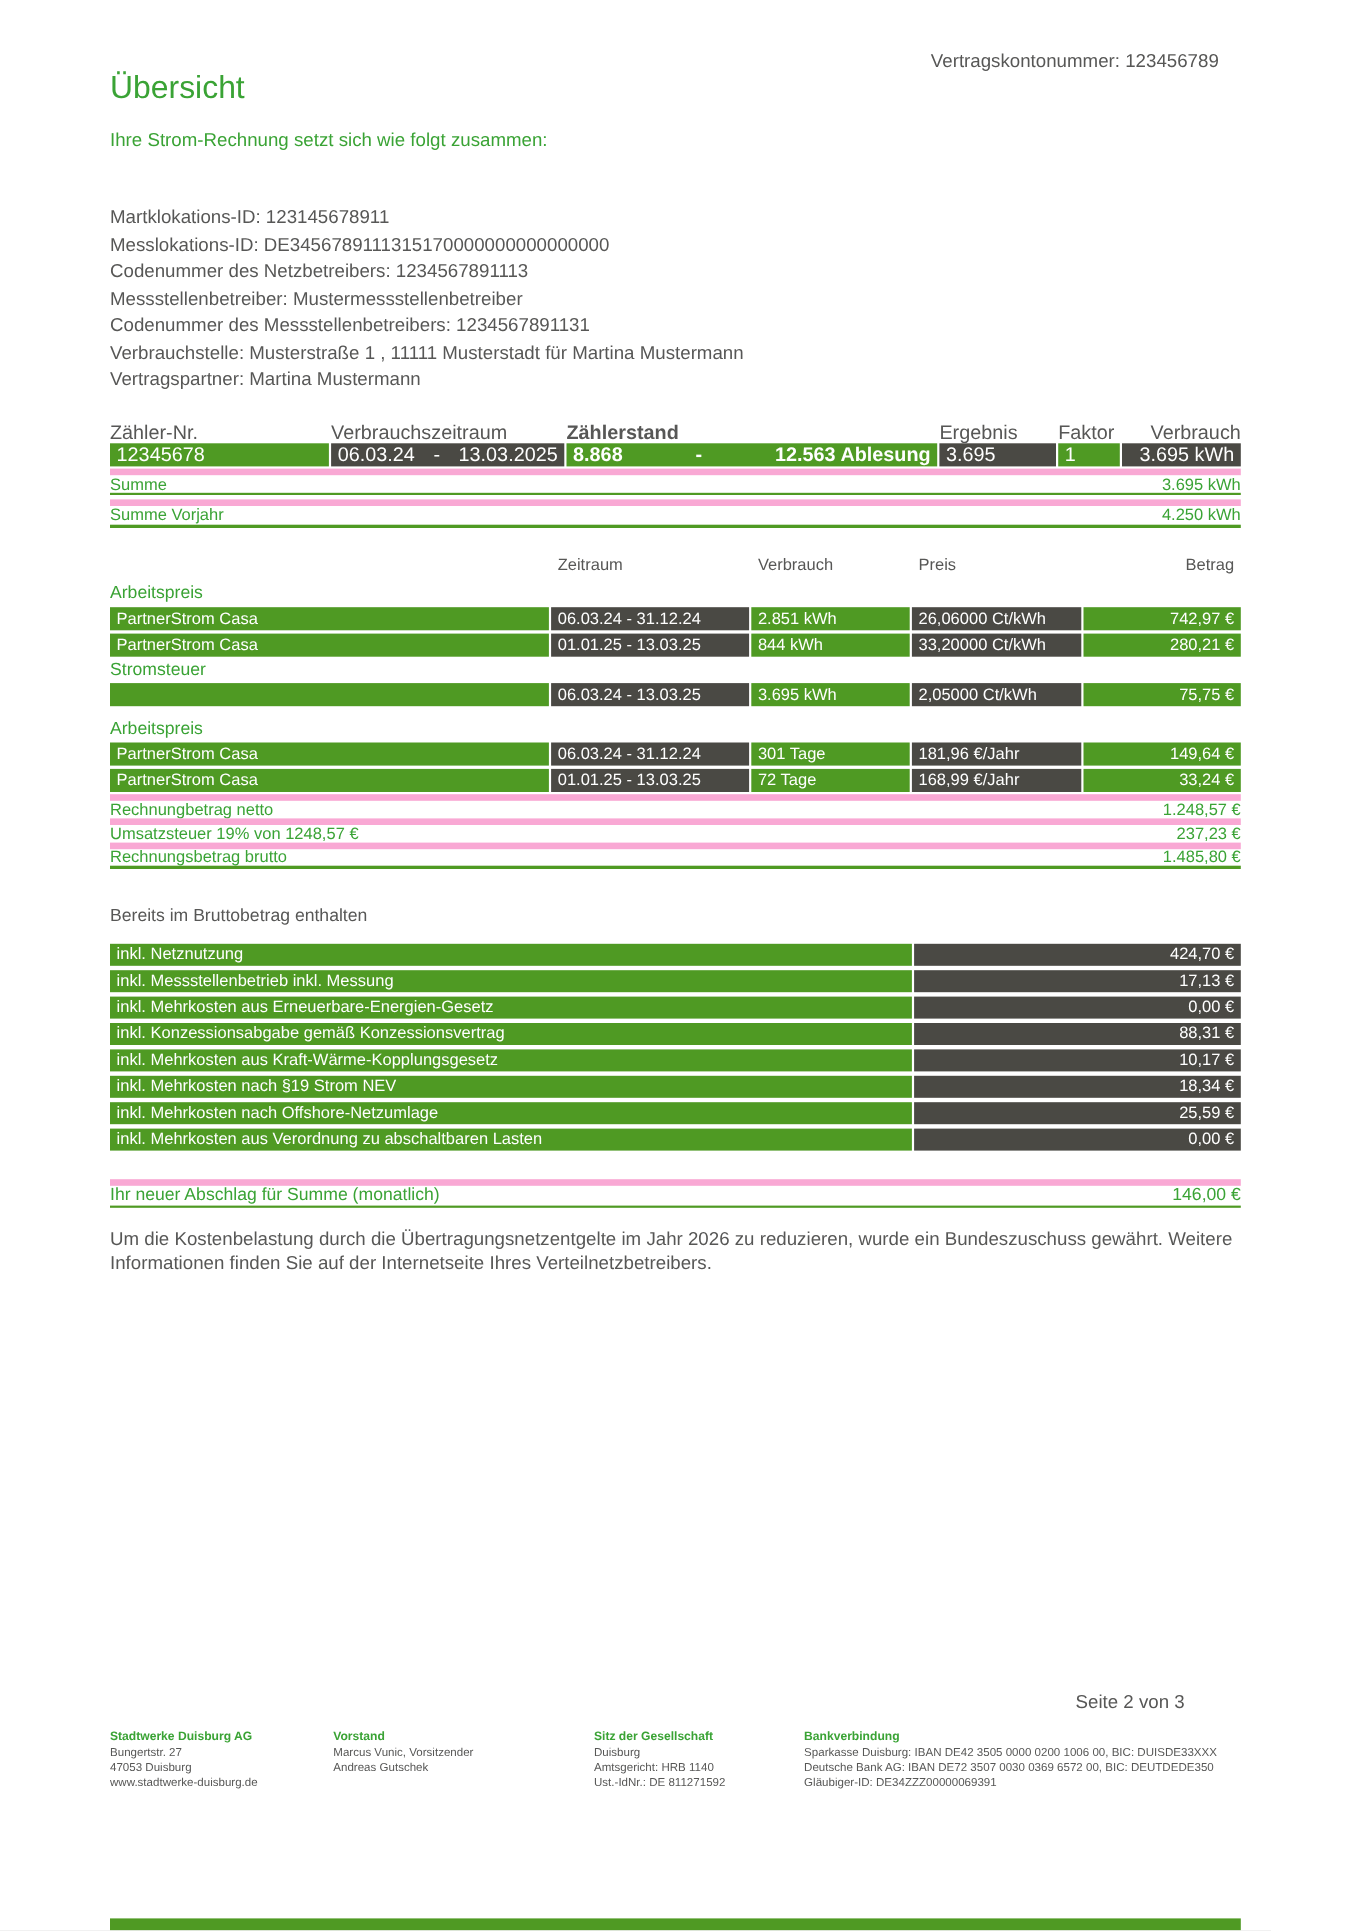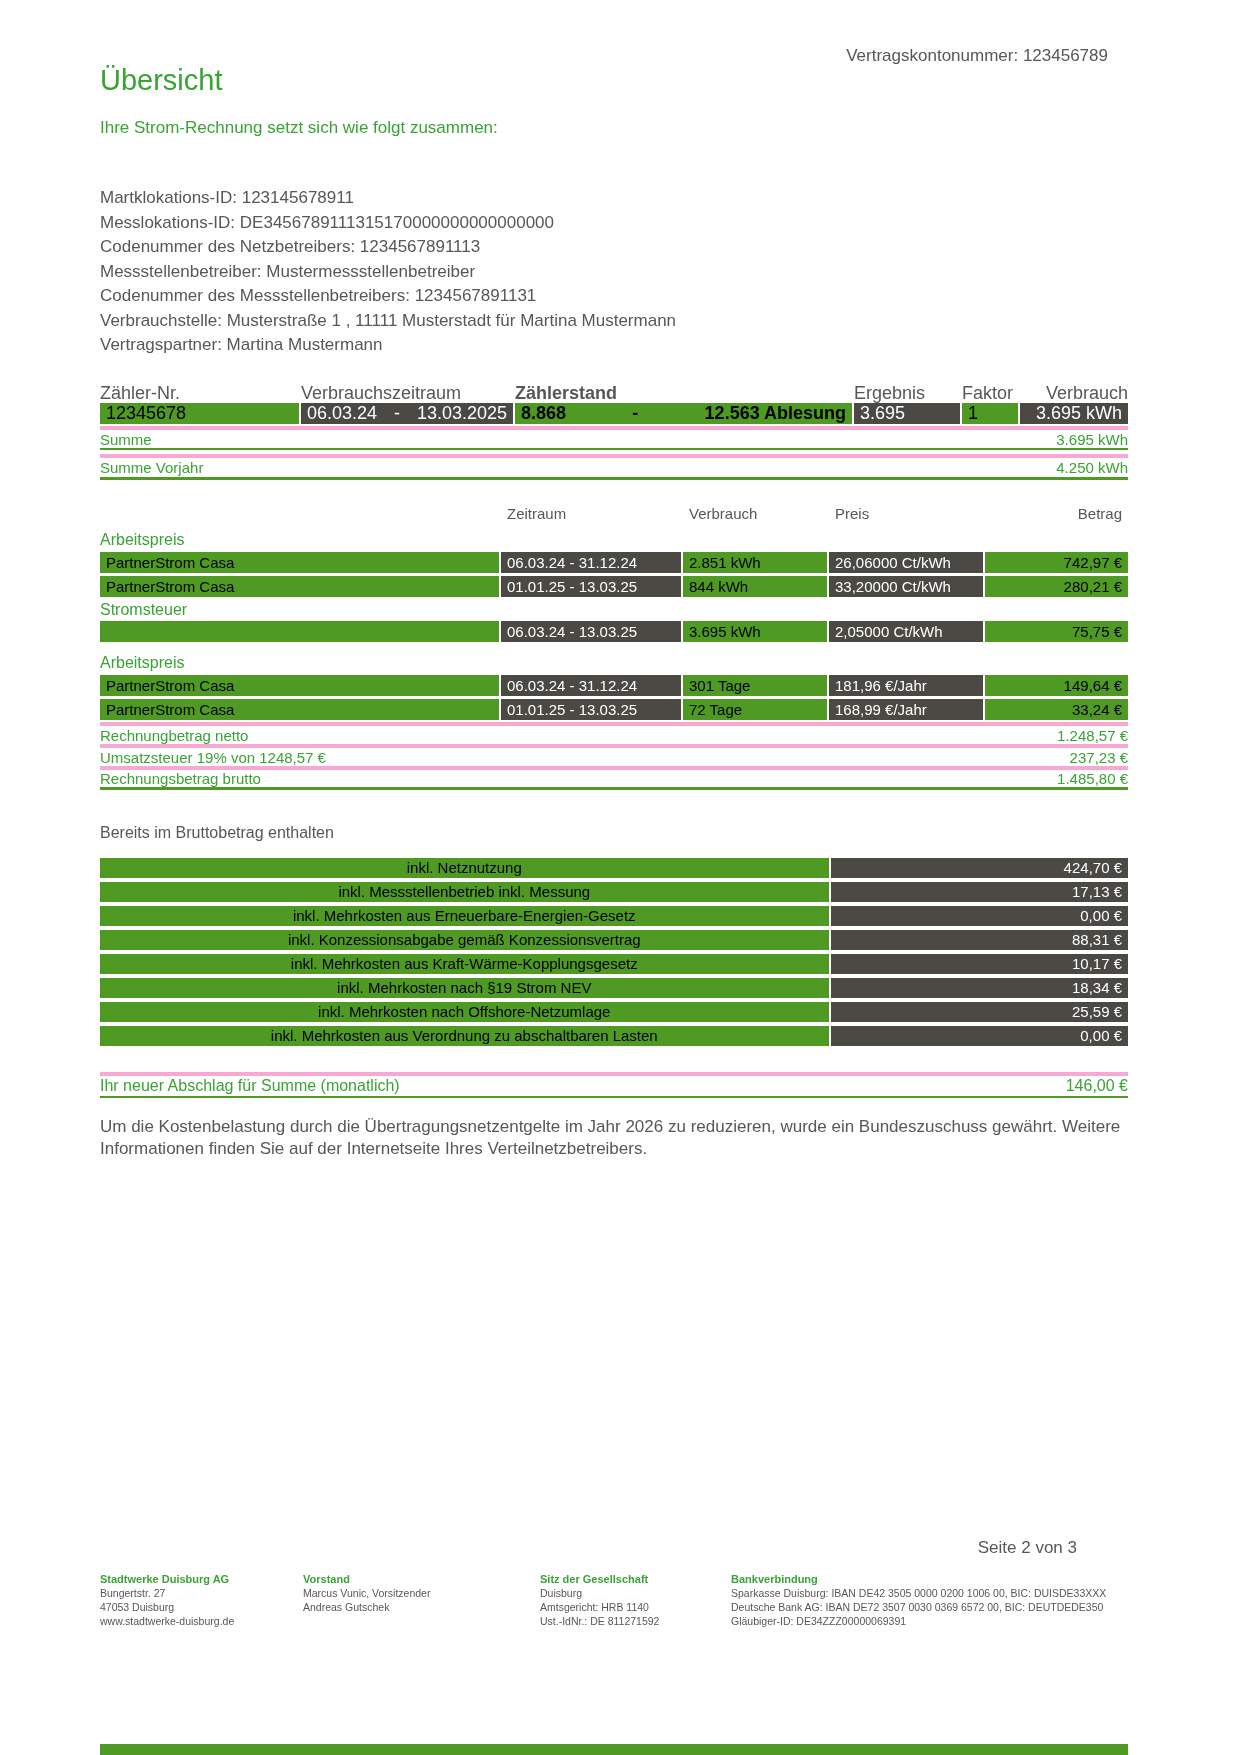--- a/index.html
+++ b/index.html
@@ -14,21 +14,21 @@
   .abs{position:absolute;}
 
   
   .kontonr{top:46px;right:132px;font-size:17px;color:#575756;}
   .title{top:64px;left:100px;font-size:29px;color:#3aa335;}
   .subtitle{top:118px;left:100px;font-size:17px;color:#3aa335;}
   .infoblock{top:186px;left:100px;font-size:17px;line-height:24.5px;color:#575756;white-space:nowrap;}
 
   
   .rowflex{position:absolute;left:100px;width:1028px;display:flex;gap:2px;box-sizing:border-box;}
-  .cellG{background:#4f9a23;color:#000000;}
+  .cellG{background:#4f9a23;color:#ffffff;}
   .cellD{background:#4a4944;color:#fff;}
   .cell{box-sizing:border-box;padding:0 6px;overflow:hidden;white-space:nowrap;}
 
   
   .t1{height:21px;line-height:21px;font-size:18px;}
   .t1 .c1{width:199px;}
   .t1 .c2{width:212px;display:flex;justify-content:space-between;}
   .t1 .c3{width:337px;display:flex;justify-content:space-between;font-weight:bold;}
   .t1 .c4{width:106px;}
   .t1 .c5{width:56px;}
@@ -44,27 +44,27 @@
   .t2 .v{width:144px;}
   .t2 .p{width:154px;}
   .t2 .b{width:143px;text-align:right;}
   .t2h .cell{background:transparent;color:#575756;}
 
   .seclabel{position:absolute;left:100px;font-size:16px;color:#3aa335;line-height:20px;}
 
   
   .sumrow{position:absolute;left:100px;width:1028px;display:flex;justify-content:space-between;
           font-size:15px;color:#3aa335;box-sizing:border-box;align-items:center;}
-  .b-top2{border-top:4px solid #f9a8d4;}
+  .b-top2{border-top:6px solid #f9a8d4;}
   .b-bot2{border-bottom:2px solid #4f9a23;}
   .b-bot3{border-bottom:3px solid #4f9a23;}
 
   
   .inc{height:20px;line-height:20px;font-size:15px;}
-  .inc .lab{width:760px;text-align:center;}
+  .inc .lab{width:760px;}
   .inc .val{width:310px;text-align:right;}
 
   .bereits{position:absolute;left:100px;top:824px;font-size:16px;color:#575756;}
 
   .abschlag{top:1072px;height:26px;line-height:22px;font-size:16px;}
 
   .note{position:absolute;left:100px;top:1116px;width:1028px;font-size:17px;line-height:22px;color:#575756;}
 
   .pagination{top:1538px;right:163px;font-size:17px;color:#575756;}
 

